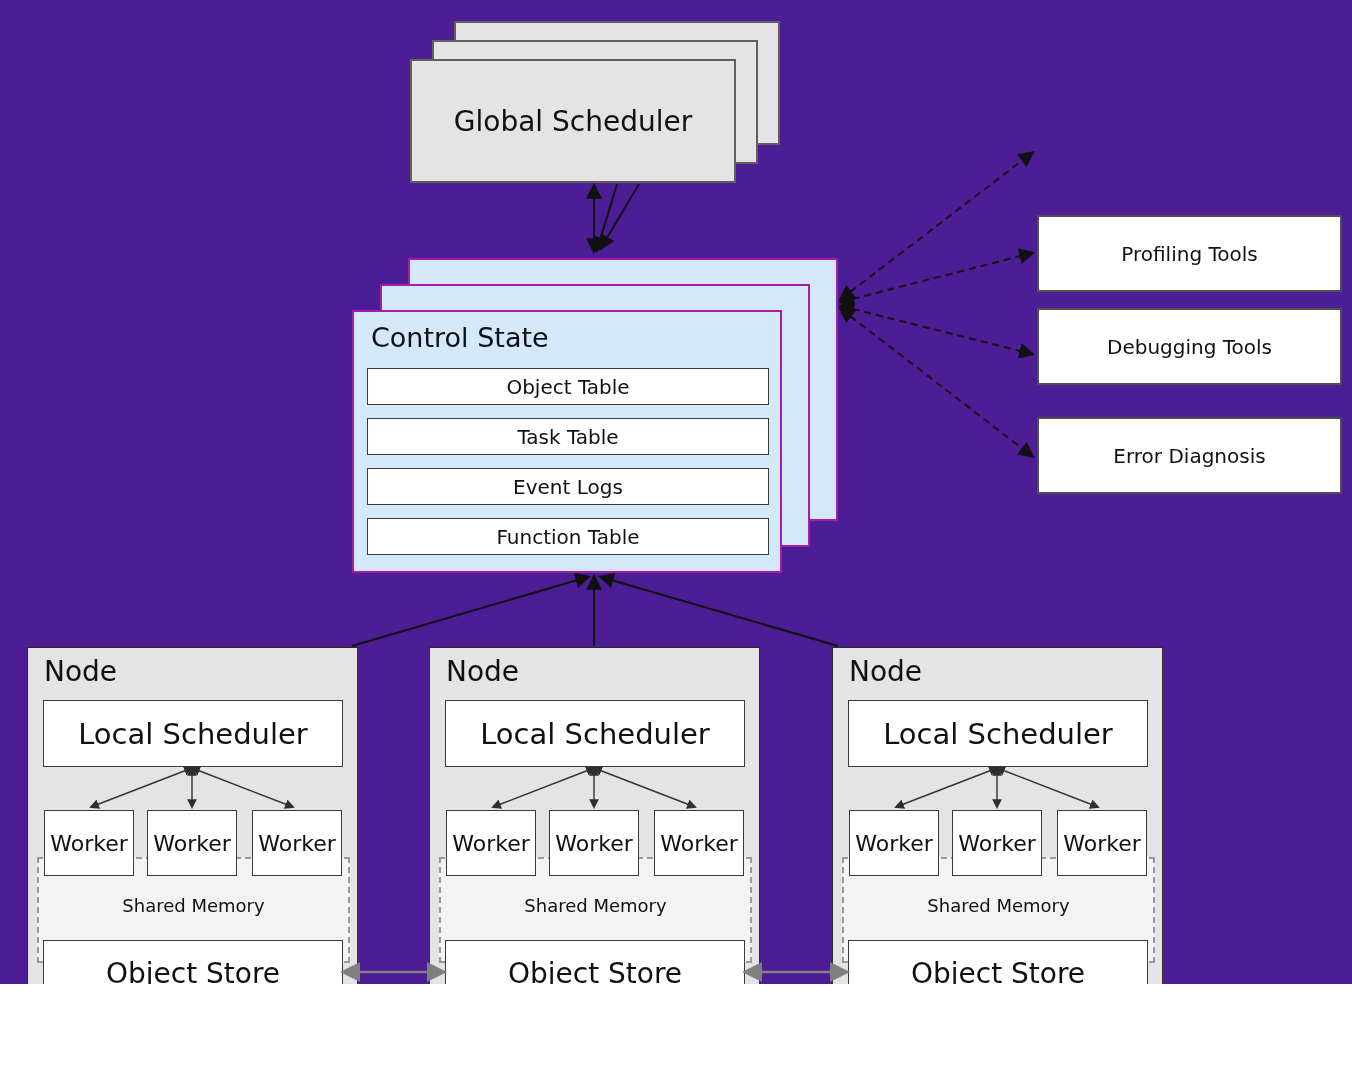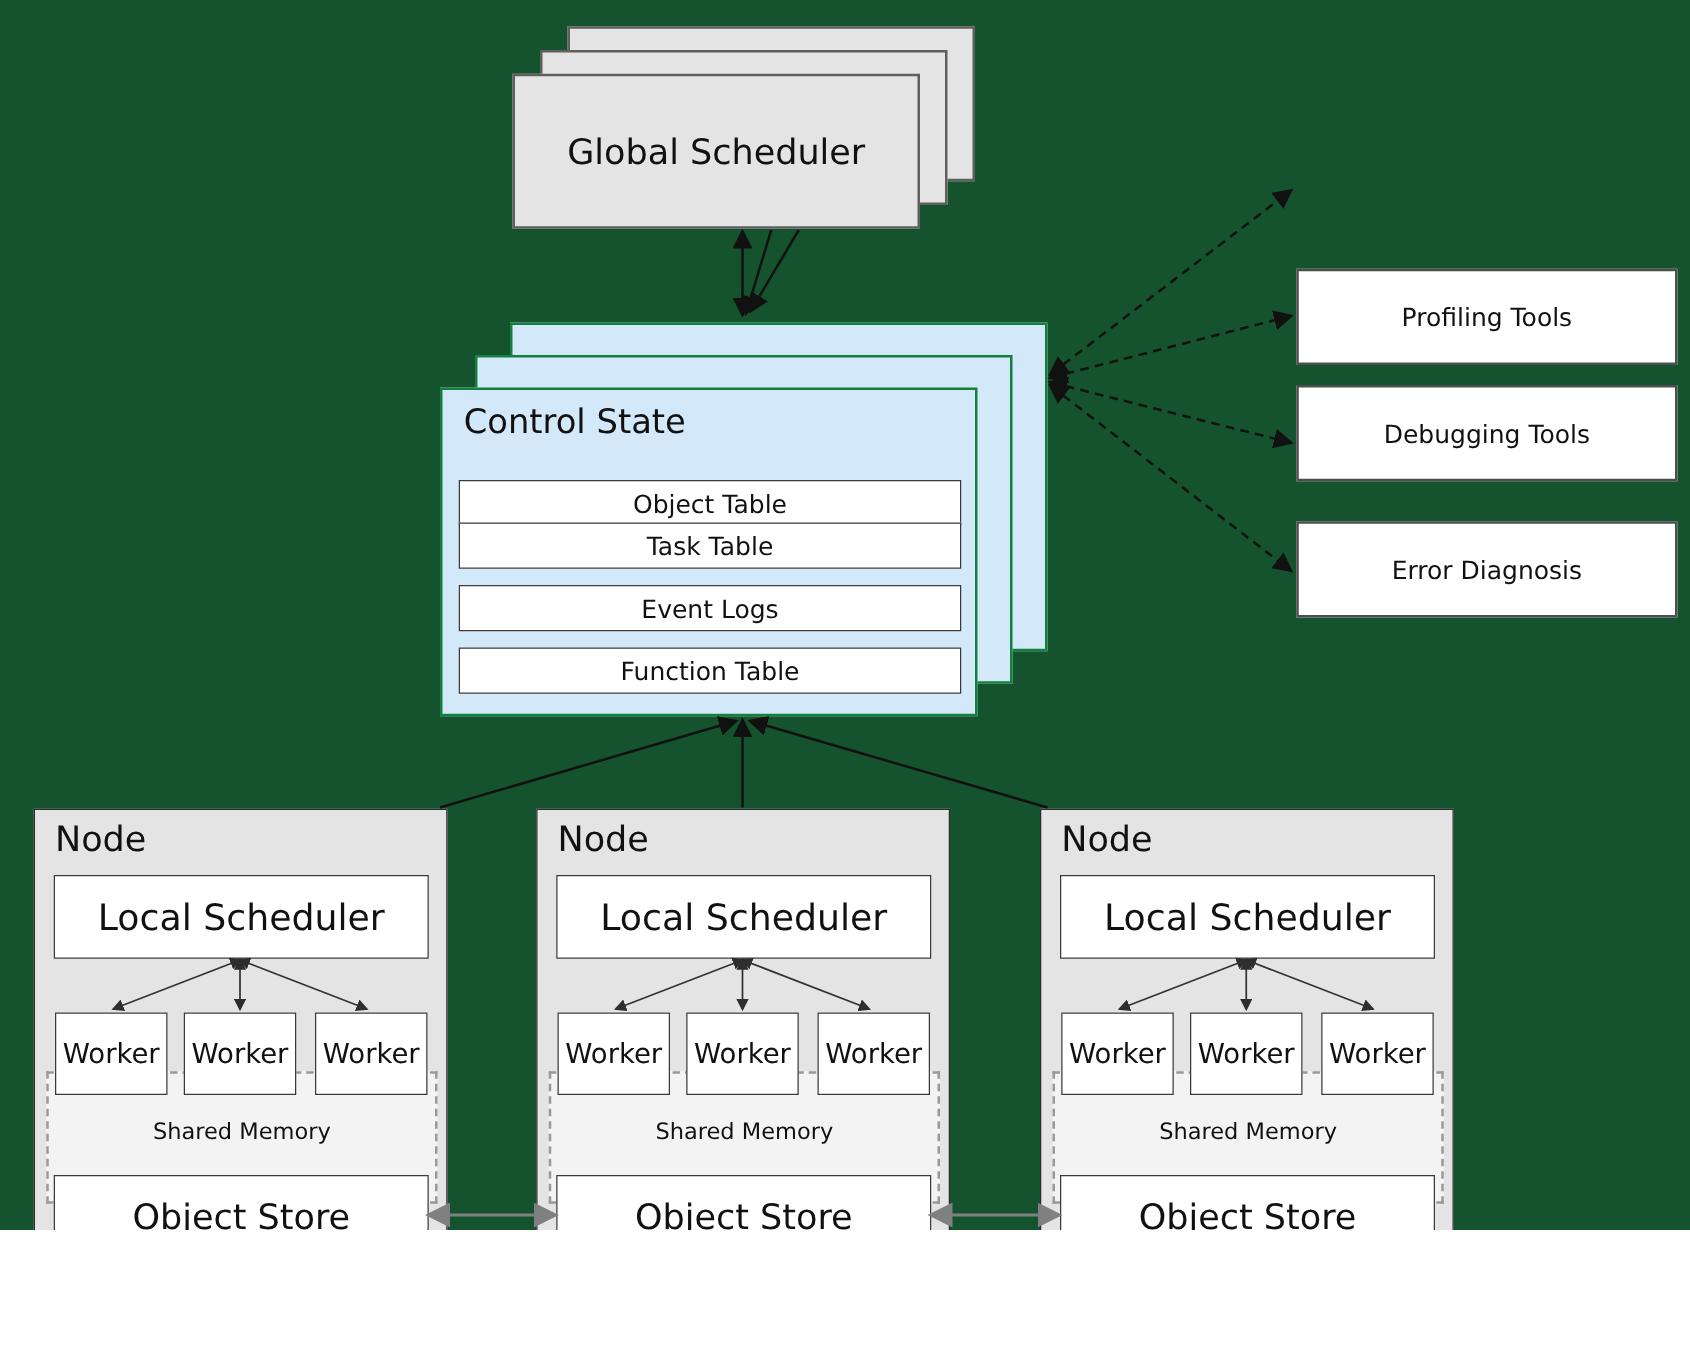--- a/index.html
+++ b/index.html
@@ -1,34 +1,34 @@
 <!DOCTYPE html>
 <html><head>
 <meta charset="utf-8">
 <style>
   html,body{margin:0;padding:0;background:#ffffff;}
   .canvas{
-    position:relative;width:1352px;height:984px;background:#14532d;
+    position:relative;width:1352px;height:984px;background:#4c1d95;
     font-family:"DejaVu Sans","Liberation Sans",sans-serif;color:#111;overflow:hidden;
   }
   .abs{position:absolute;box-sizing:border-box;}
   
   .gs-layer{background:#e4e4e4;border:2px solid #5f5f5f;width:326px;height:124px;}
   #gs-back{left:454px;top:21px;}
   #gs-mid{left:432px;top:40px;}
   #gs-front{left:410px;top:59px;display:flex;align-items:center;justify-content:center;font-size:28px;}
   
-  .cs-layer{background:#d3e9f9;border:2px solid #15803d;width:430px;height:263px;}
+  .cs-layer{background:#d3e9f9;border:2px solid #a21caf;width:430px;height:263px;}
   #cs-back{left:408px;top:258px;}
   #cs-mid{left:380px;top:284px;}
   #cs-front{left:352px;top:310px;}
   .cs-title{position:absolute;left:17px;top:10px;font-size:27px;}
   .cs-row{position:absolute;left:13px;width:402px;height:37px;background:#fff;border:1.5px solid #3a3a3a;
           display:flex;align-items:center;justify-content:center;font-size:20px;box-sizing:border-box;}
-  #cs-row-0{top:72px;} #cs-row-1{top:106px;} #cs-row-2{top:156px;} #cs-row-3{top:206px;}
+  #cs-row-0{top:56px;} #cs-row-1{top:106px;} #cs-row-2{top:156px;} #cs-row-3{top:206px;}
   
   .tool{left:1037px;width:305px;height:77px;background:#fff;border:2px solid #4e4e4e;
         display:flex;align-items:center;justify-content:center;font-size:20px;}
   #tool-0{top:114px;} #tool-1{top:215px;} #tool-2{top:308px;} #tool-3{top:417px;}
   
   .node{top:647px;width:331px;height:378px;background:#e4e4e4;border:1.5px solid #2c2c2c;}
   #node-0{left:27px;} #node-1{left:429px;} #node-2{left:832px;}
   .node-title{position:absolute;left:16px;top:7px;font-size:28px;}
   .white-box{position:absolute;background:#fff;border:1.5px solid #3a3a3a;box-sizing:border-box;
              display:flex;align-items:center;justify-content:center;z-index:2;}

